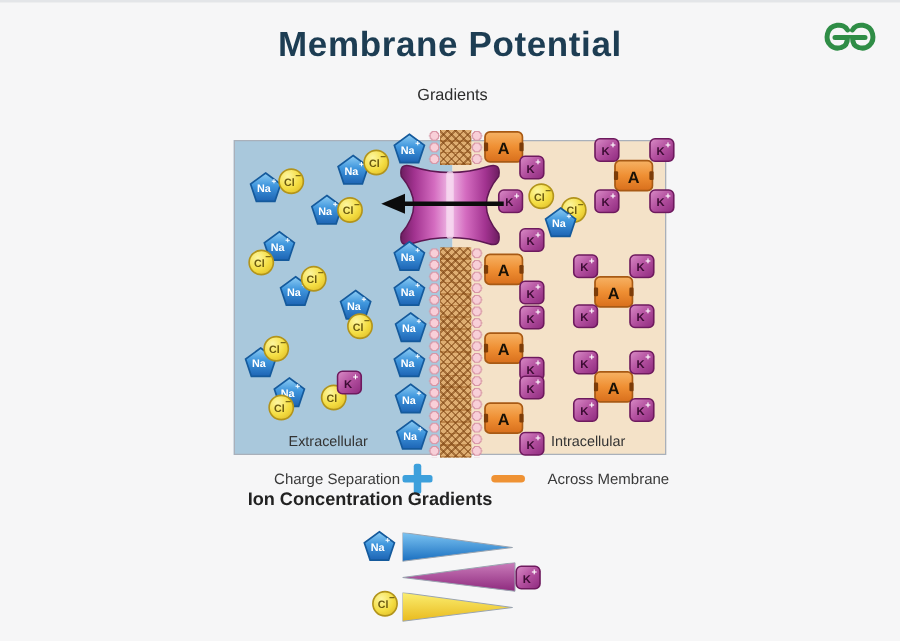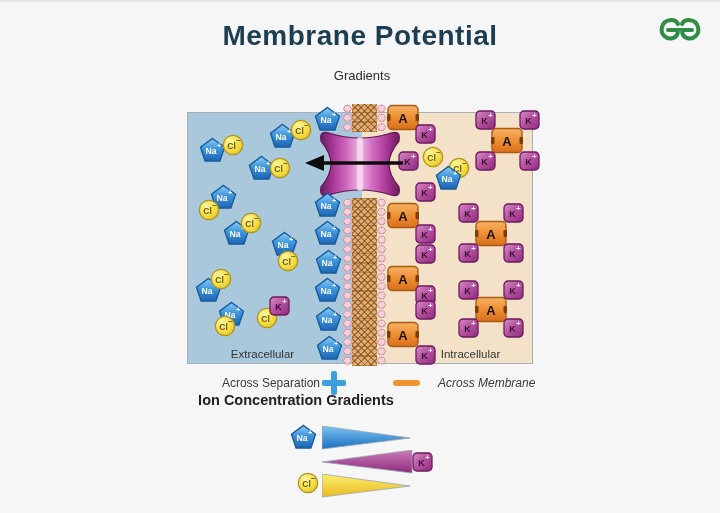--- a/index.html
+++ b/index.html
@@ -33,21 +33,21 @@
   #tails-top{top:102px;height:28px;}   #tails-bot{top:196px;height:168px;}
   #headsL-top{left:343px;top:102px;height:28px;} #headsR-top{left:377px;top:102px;height:28px;}
   #headsL-bot{left:343px;top:196px;height:168px;} #headsR-bot{left:377px;top:196px;height:168px;}
   #channel{left:317px;top:127px;width:86px;height:70px;}
   #arrow{left:303px;top:149px;width:104px;height:24px;}
   
   .ion{position:absolute;line-height:0;}
   
   .charge-text{top:374px;font-size:12px;color:#3a3a3a;}
   #charge-left{left:180px;width:140px;text-align:right;}
-  #charge-right{left:438px;width:140px;text-align:left;font-style:italic;}
+  #charge-right{left:438px;width:140px;text-align:left;}
   #plus-sign{left:322px;top:369px;width:24px;height:24px;}
   #plus-sign .pv{position:absolute;left:9px;top:0;width:6px;height:24px;background:var(--plus,#3da0dc);border-radius:2px;}
   #plus-sign .ph{position:absolute;left:0;top:9px;width:24px;height:6px;background:var(--plus,#3da0dc);border-radius:2px;}
   #minus-sign{left:393px;top:378px;width:27px;height:6px;background:var(--minus,#ef9234);border-radius:3px;}
   
   #grad-heading{left:0;top:390px;width:592px;text-align:center;font-size:14.5px;
                 font-weight:600;color:#222;}
   .leg-icon{position:absolute;line-height:0;}
   .leg-tri{position:absolute;line-height:0;}
 </style>
@@ -422,21 +422,21 @@
   <div class="abs" id="arrow">
     <svg width="104" height="24" viewBox="0 0 104 24">
       <line x1="100" y1="12" x2="18" y2="12" stroke="#0c0c0c" stroke-width="3.6"></line>
       <polygon points="2,12 21,4 21,20" fill="#0c0c0c"></polygon>
     </svg>
   </div>
 
   <div class="abs region-label" id="int-label">Intracellular</div>
   <div class="abs region-label" id="ext-label">Extracellular</div>
 
-  <div class="abs charge-text" id="charge-left">Across Separation</div>
+  <div class="abs charge-text" id="charge-left">Charge Separation</div>
   <div class="abs" id="plus-sign">
     <div class="pv"></div>
     <div class="ph"></div>
   </div>
   <div class="abs" id="minus-sign"></div>
   <div class="abs charge-text" id="charge-right">Across Membrane</div>
 
   <div class="abs" id="grad-heading">Ion Concentration Gradients</div>
 
   <span class="leg-icon" style="left:290px;top:422px"><svg width="27" height="26" viewBox="0 0 28 27">

